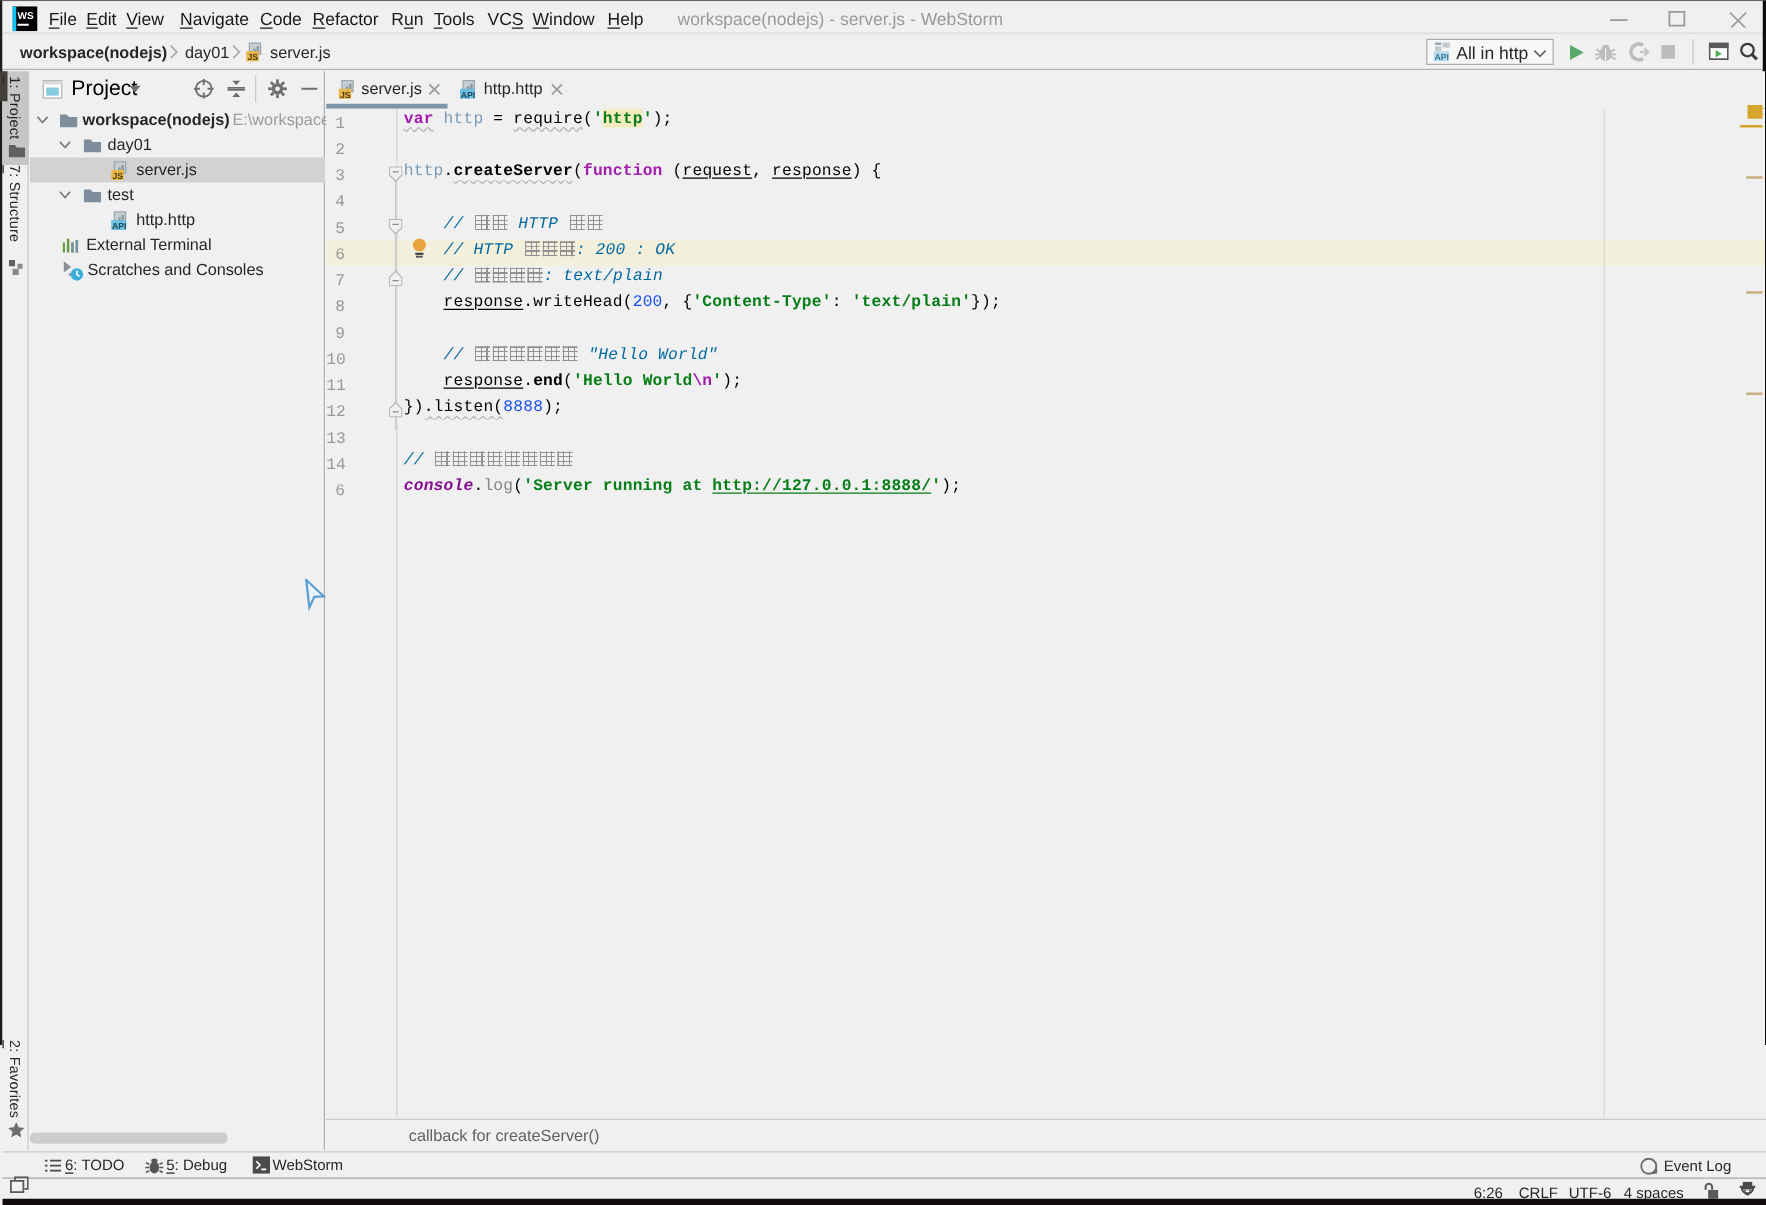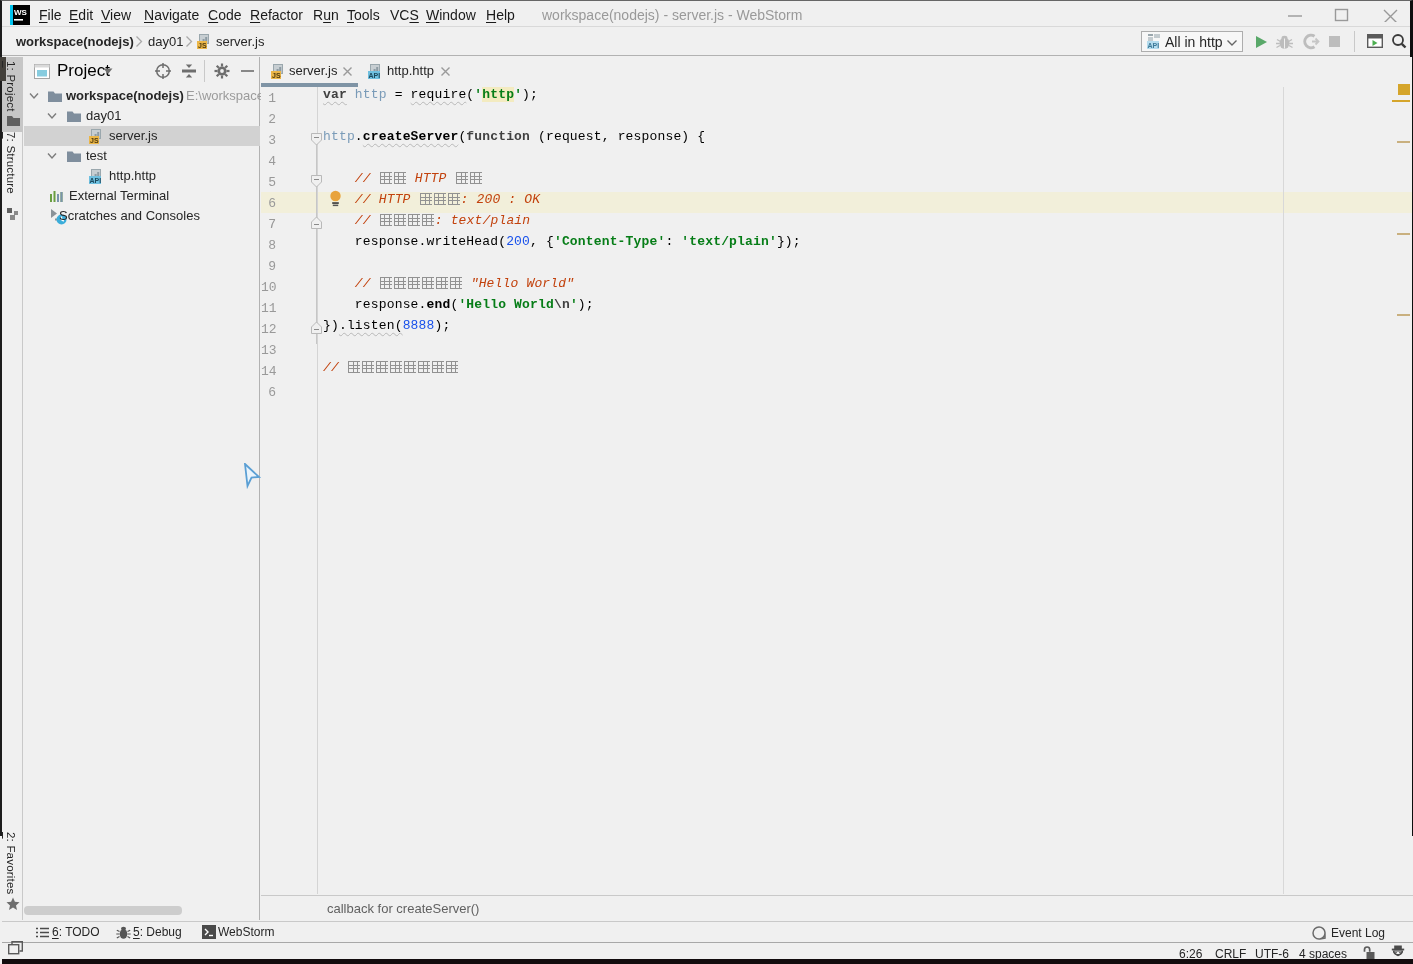--- a/index.html
+++ b/index.html
@@ -21,26 +21,26 @@
 .vtab{writing-mode:vertical-rl;font-size:11.5px;color:#262626;letter-spacing:.2px}
 
 #proj{position:absolute;left:22px;top:56px;width:236px;height:863px;background:#f0f0f0;border-right:1px solid #b2b2b2}
 .trow{position:absolute;left:0;width:236px;height:20px;font-size:13px;color:#262626;white-space:nowrap}
 
 #tabs{position:absolute;left:259px;top:56px;width:1151px;height:30px;background:#f0f0f0}
 #editor{position:absolute;left:259px;top:86px;width:1151px;height:807px;background:#f0f0f0}
 #gutter{position:absolute;left:0;top:0;width:57px;height:807px;border-right:1px solid #d4d4d4}
 .ln{position:absolute;left:0;width:15px;text-align:right;font:13px "Liberation Mono",monospace;color:#999}
 .cl{position:absolute;left:62px;font:13px "Liberation Mono",monospace;color:#000;white-space:pre;letter-spacing:.16px}
-.k{color:#404040;font-weight:bold}
+.k{color:#a21caf;font-weight:bold}
 .s{color:#067d17;font-weight:bold}
 .n{color:#1750eb}
-.c{color:#c2410c;font-style:italic}
+.c{color:#0369a1;font-style:italic}
 .v{color:#7a9bb8}
-.u{text-underline-offset:2px;text-decoration-thickness:1.3px}
+.u{text-decoration:underline;text-underline-offset:2px;text-decoration-thickness:1.3px}
 .w{text-decoration:underline wavy #b8b8b8 1px;text-underline-offset:2.5px}
 .b{font-weight:bold}
 .cj{display:inline-block;width:12px;height:12px;margin:0 1px -2px 1px;
  background:repeating-linear-gradient(0deg,#929292 0 1px,transparent 1px 3.6px),
  repeating-linear-gradient(90deg,#929292 0 1px,transparent 1px 4.5px)}
 #caretline{position:absolute;left:0;top:105px;width:1151px;height:21px;background:#f2efda}
 
 #ctxbar{position:absolute;left:259px;top:894px;width:1154px;height:25px;background:#f0f0f0;border-top:1px solid #c9c9c9;font-size:13px;color:#616161}
 #toolbar2{position:absolute;left:0;top:920px;width:1413px;height:21px;background:#f0f0f0;border-top:1px solid #c9c9c9;font-size:12px;color:#262626}
 #statusbar{position:absolute;left:0;top:941px;width:1413px;height:17px;background:#f0f0f0;border-top:1px solid #a8a8a8;font-size:12px;color:#262626}
@@ -243,21 +243,21 @@
         </svg>
   <span class="abs" style="left:45px;top:2px">External Terminal</span>
  </div>
  <div class="trow" style="top:149px">
   <svg class="abs" style="left:26px;top:2px" width="17" height="17" viewBox="0 0 17 17">
    <path d="M1 1 L7 5.5 L1 10" fill="#8a9298"></path>
           <path d="M5 10.5 h6 v2 H5 z" fill="#8a9298"></path>
    <circle cx="11.5" cy="11.5" r="5" fill="#3badda"></circle>
    <path d="M11.5 8.5 v3.2 l2.3 1.4" fill="none" stroke="#fff" stroke-width="1.4"></path>
   </svg>
-  <span class="abs" style="left:35px;top:2px">Scratches and Consoles</span>
+  <span class="abs" style="left:46px;top:2px">Scratches and Consoles</span>
  </div>
 
  <div class="abs" style="left:0px;top:849px;width:158px;height:9px;background:#cdcdcd;border-radius:4px"></div>
 
  <svg class="abs" style="left:218px;top:406px" width="20" height="26" viewBox="0 0 20 26">
   <path d="M3 1 L17 14 L9.5 14.5 L5.5 23 z" fill="#eaf4fc" stroke="#5a9fd4" stroke-width="1.8"></path>
  </svg>
 </div>
 <div id="tabs">
  <svg class="abs" style="left:9px;top:6px" width="16" height="17" viewBox="0 0 16 17">
@@ -330,20 +330,21 @@
  <div class="cl" style="top:0"><span class="k w">var</span> <span class="v">http</span> = <span class="w">require</span>(<span class="s">'</span><span class="s" style="background:#f3ebc0">http</span><span class="s">'</span>);</div>
  <div class="cl" style="top:42px"><span class="v">http</span>.<span class="b w">createServer</span>(<span class="k">function</span> (<span class="u">request</span>, <span class="u">response</span>) {</div>
  <div class="cl" style="top:84px"><span class="c">    // <i class="cj"></i><i class="cj"></i> HTTP <i class="cj"></i><i class="cj"></i></span></div>
  <div class="cl" style="top:105px"><span class="c">    // HTTP <i class="cj"></i><i class="cj"></i><i class="cj"></i>: 200 : OK</span></div>
  <div class="cl" style="top:126px"><span class="c">    // <i class="cj"></i><i class="cj"></i><i class="cj"></i><i class="cj"></i>: text/plain</span></div>
  <div class="cl" style="top:147px">    <span class="u">response</span>.writeHead(<span class="n">200</span>, {<span class="s">'Content-Type'</span>: <span class="s">'text/plain'</span>});</div>
  <div class="cl" style="top:189px"><span class="c">    // <i class="cj"></i><i class="cj"></i><i class="cj"></i><i class="cj"></i><i class="cj"></i><i class="cj"></i> "Hello World"</span></div>
  <div class="cl" style="top:210px">    <span class="u">response</span>.<span class="b">end</span>(<span class="s">'Hello World</span><span class="k">\n</span><span class="s">'</span>);</div>
  <div class="cl" style="top:231px">})<span class="w">.listen(</span><span class="n">8888</span>);</div>
  <div class="cl" style="top:273px"><span class="c">// <i class="cj"></i><i class="cj"></i><i class="cj"></i><i class="cj"></i><i class="cj"></i><i class="cj"></i><i class="cj"></i><i class="cj"></i></span></div>
+ <div class="cl" style="top:294px"><span style="color:#871094;font-weight:bold;font-style:italic">console</span>.<span style="color:#838383">log</span>(<span class="s">'Server running at </span><span class="s u">http://127.0.0.1:8888/</span><span class="s">'</span>);</div>
 
  <div class="abs" style="left:1022px;top:0;width:1px;height:807px;background:#d8d8d8"></div>
 
  <div class="abs" style="left:1137px;top:-3px;width:12px;height:11px;background:#d5a52b"></div>
  <div class="abs" style="left:1131px;top:13px;width:18px;height:2px;background:#d5a52b"></div>
  <div class="abs" style="left:1136px;top:54px;width:13px;height:2px;background:#c9b07f"></div>
  <div class="abs" style="left:1136px;top:146px;width:13px;height:2px;background:#c9b07f"></div>
  <div class="abs" style="left:1136px;top:227px;width:13px;height:2px;background:#c9b07f"></div>
 </div>
 <div id="ctxbar">

